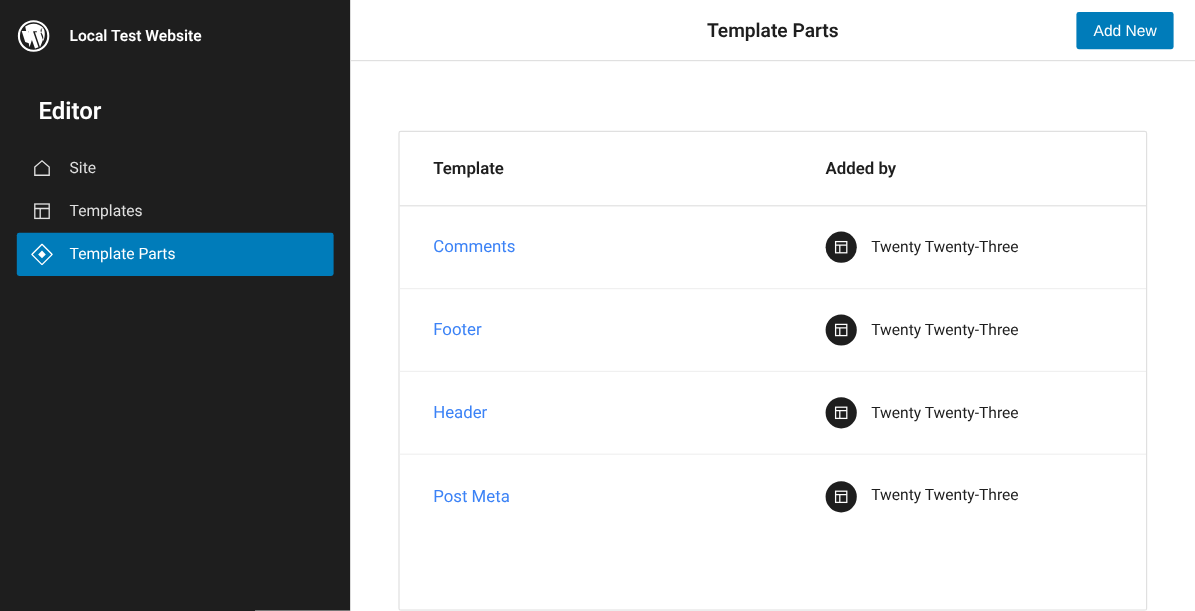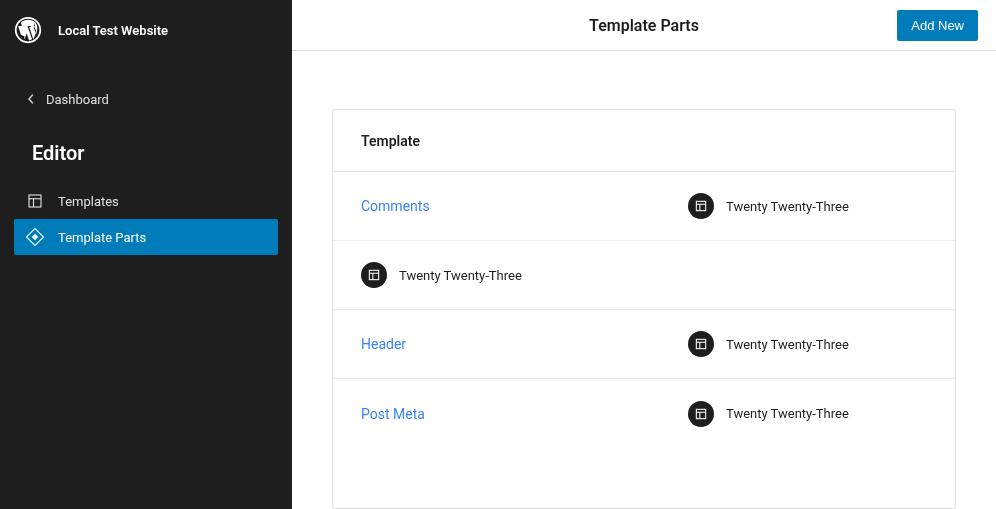--- a/index.html
+++ b/index.html
@@ -162,32 +162,32 @@
   <div class="brand">
     <span class="logo">
       <svg viewBox="0 0 24 24" fill="none">
           <circle cx="12" cy="12" r="10.5" stroke="#fff" stroke-width="1.5"></circle>
           <path d="M3.5 8.5h3.2l3 9-3.7-1.3L3.5 8.5zm5 0h3l4 11.5-2.5.9L8.5 8.5zm8.8-2c1 1 .5 2.5-.3 3.5l2 5.5c.6-1.5 1-3.2 1-5 0-1.5-.3-2.9-1-4h-1.7zM6 5.3C7.7 4 9.8 3.2 12 3.2c2.8 0 5.3 1.2 7 3.1-1-.2-2 .5-2 1.7 0 .9.5 1.6 1 2.4.4.7.9 1.6.9 2.9 0 .9-.3 2-1 3.5l-1.3 3.3-3.6-10.6c.6 0 1.1-.1 1.1-.1.5 0 .5-.8-.1-.8 0 0-1.6.1-2.6.1-1 0-2.6-.1-2.6-.1-.6 0-.6.8-.1.8 0 0 .5.1 1 .1l1.5 4.1-2.1 6.4L6 5.3z" fill="#fff"></path>
         </svg>
     </span>
     <span class="site-name">Local Test Website</span>
   </div>
 
-  <div class="back-link">
-    <span>
-      <svg viewBox="0 0 10 10">
-          <path d="M6.5 1 L3 5 L6.5 9" stroke="#ccc" stroke-width="1.5" fill="none" stroke-linecap="round"></path>
-        </svg>
-    </span>
-    <span>Dashboard</span>
-  </div>
 
   <div class="section-title">Editor</div>
 
   <nav class="nav">
+    <div class="nav-item">
+      <span class="icon">
+        <svg viewBox="0 0 24 24" fill="none">
+            <path d="M4 11 L12 4 L20 11 V20 H4 Z" stroke="currentColor" stroke-width="1.5"></path>
+          </svg>
+      </span>
+      <span>Site</span>
+    </div>
     <div class="nav-item">
       <span class="icon">
         <svg viewBox="0 0 24 24" fill="none">
             <rect x="4" y="4" width="16" height="16" stroke="currentColor" stroke-width="1.5"></rect>
             <line x1="4" y1="9" x2="20" y2="9" stroke="currentColor" stroke-width="1.5"></line>
             <line x1="10" y1="9" x2="10" y2="20" stroke="currentColor" stroke-width="1.5"></line>
           </svg>
       </span>
       <span>Templates</span>
     </div>
@@ -206,37 +206,41 @@
 <main class="main">
   <div class="topbar">
     <h1>Template Parts</h1>
     <button class="add-new">Add New</button>
   </div>
 
   <div class="content-wrap">
     <div class="table">
       <div class="table-header">
         <div class="col-template">Template</div>
+        <div class="col-added">
+            <span>Added by</span>
+          </div>
       </div>
 
       <div class="row">
         <div class="col-template"><a>Comments</a></div>
         <div class="col-added">
           <span class="theme-badge">
               <svg viewBox="0 0 24 24" fill="none">
                 <rect x="4" y="4" width="16" height="16" stroke="#fff" stroke-width="1.8"></rect>
                 <line x1="4" y1="9" x2="20" y2="9" stroke="#fff" stroke-width="1.8"></line>
                 <line x1="10" y1="9" x2="10" y2="20" stroke="#fff" stroke-width="1.8"></line>
               </svg>
             </span>
           <span class="theme-name">Twenty Twenty-Three</span>
         </div>
       </div>
 
       <div class="row">
+        <div class="col-template"><a>Footer</a></div>
         <div class="col-added">
           <span class="theme-badge">
               <svg viewBox="0 0 24 24" fill="none">
                 <rect x="4" y="4" width="16" height="16" stroke="#fff" stroke-width="1.8"></rect>
                 <line x1="4" y1="9" x2="20" y2="9" stroke="#fff" stroke-width="1.8"></line>
                 <line x1="10" y1="9" x2="10" y2="20" stroke="#fff" stroke-width="1.8"></line>
               </svg>
             </span>
           <span class="theme-name">Twenty Twenty-Three</span>
         </div>

